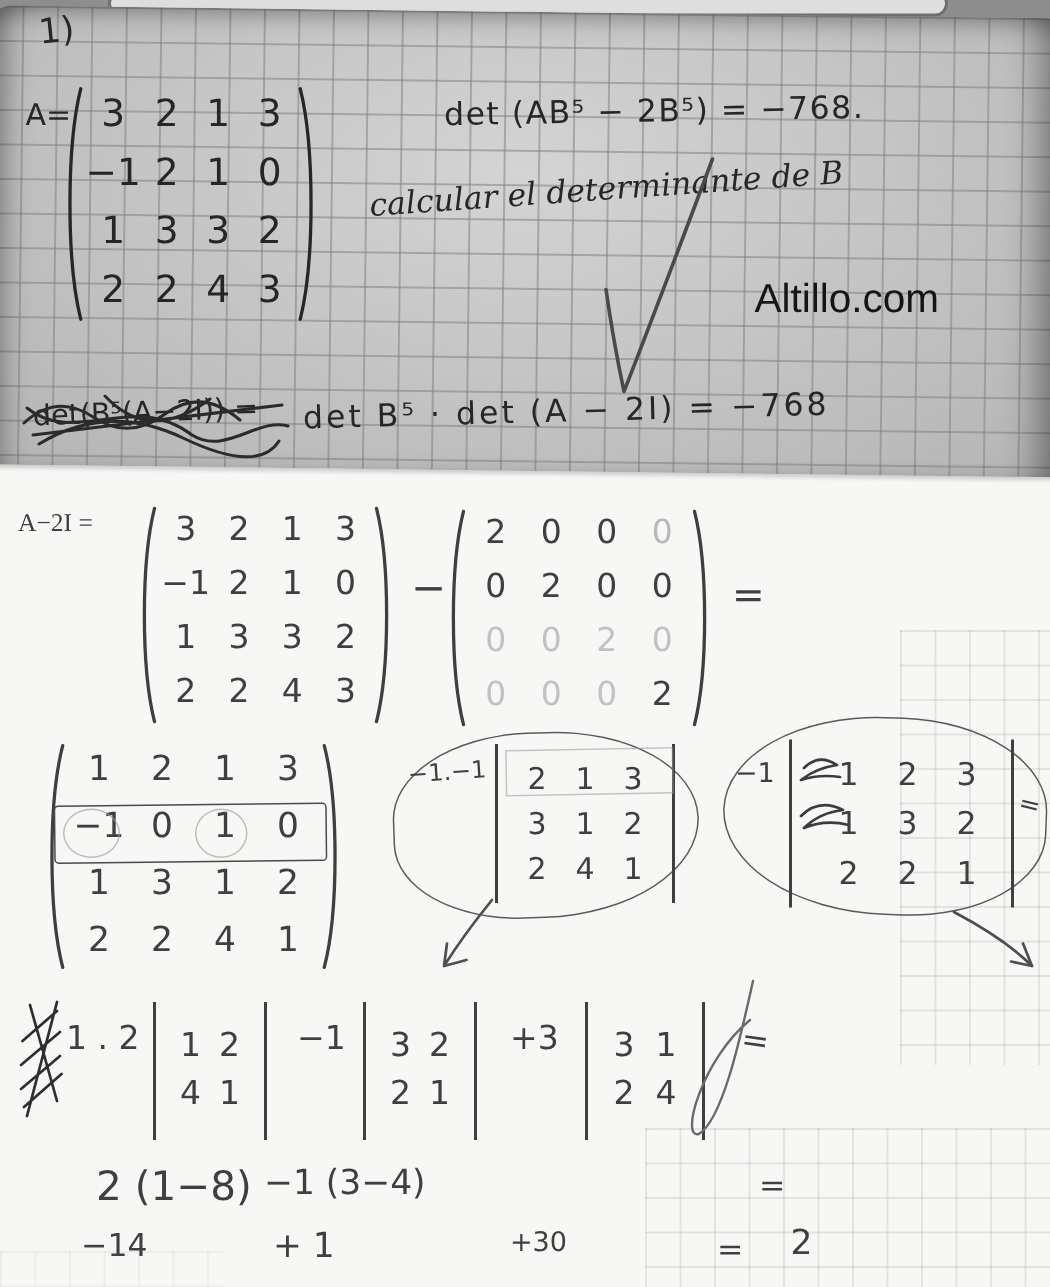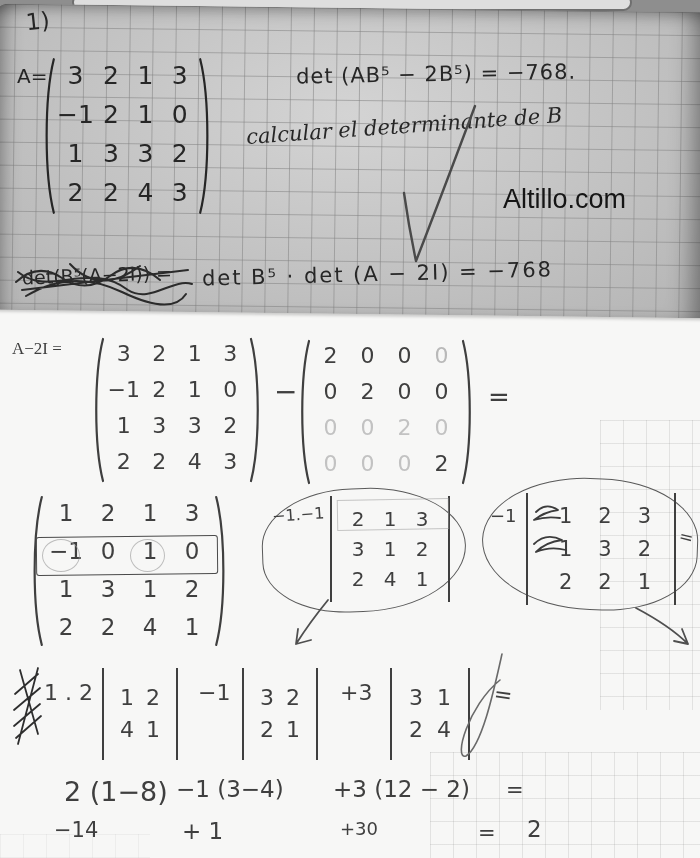--- a/index.html
+++ b/index.html
@@ -285,21 +285,20 @@
         <span class="mcell">4</span>
       </div>
   </div>
   <div class="abs hw low" style="left:494px;top:684px;font-size:22px;transform:rotate(8deg);">=</div>
   <svg class="abs stroke" style="left:440px;top:650px;color:#6a6a6a;" width="78" height="115" viewBox="0 0 78 115">
     <path stroke-width="1.6" d="M62 4 C54 40 42 96 26 106 C13 110 28 56 60 30"></path>
   </svg>
 
   <div class="abs hw low" style="left:36px;top:778px;font-size:27px;margin-left:28px;">2 (1−8)</div>
   <div class="abs hw low" style="left:176px;top:778px;font-size:23px;">−1 (3−4)</div>
-  <div class="abs hw low" style="left:333px;top:778px;font-size:23px;">+3 (12 − 2)</div>
   <div class="abs hw low" style="left:506px;top:780px;font-size:21px;">=</div>
 
   <div class="abs hw low" style="left:54px;top:820px;font-size:21px;">−14</div>
   <div class="abs hw low" style="left:182px;top:820px;font-size:23px;">+ 1</div>
   <div class="abs hw low" style="left:340px;top:820px;font-size:18px;">+30</div>
   <div class="abs hw low" style="left:478px;top:823px;font-size:21px;">=</div>
   <div class="abs hw low" style="left:527px;top:818px;font-size:23px;">2</div>
 
 </div>
 

